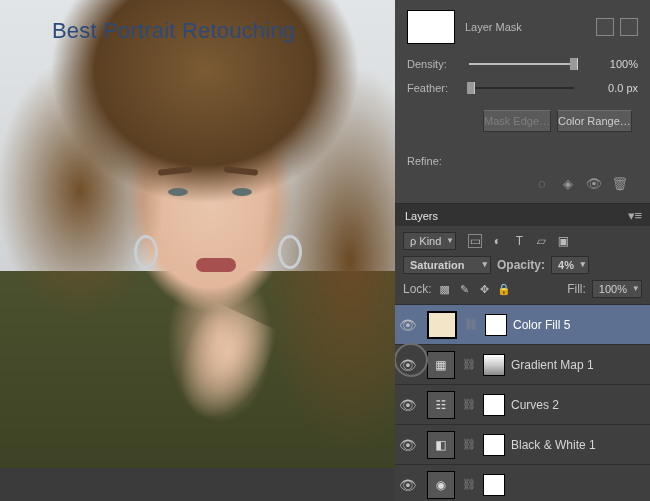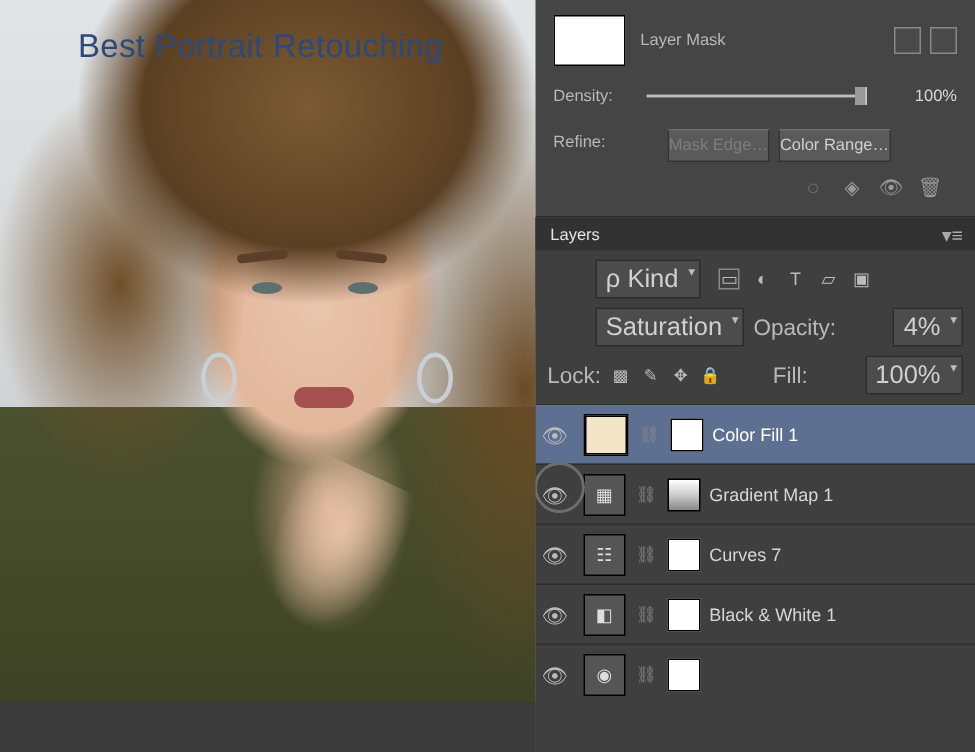--- a/index.html
+++ b/index.html
@@ -59,51 +59,51 @@
   .ic-sq { width:18px;height:18px;border:1px solid #888;background:#4a4a4a; }
 
   .slider-row { display:flex; align-items:center; margin: 12px 0 2px; gap:10px; }
   .slider-row .lbl { width:52px; }
   .slider-row .val { width:54px; text-align:right; color:#d8d8d8; }
   .slider-track { flex:1; height:2px; background:#2a2a2a; position:relative; }
   .slider-track .fill { position:absolute; height:100%; background:#bdbdbd; }
   .slider-knob { position:absolute; width:8px;height:12px; top:-5px; background:#9a9a9a; border-right:1px solid #ccc; }
 
   .refine-row { display:flex; align-items:flex-start; margin-top:16px; gap:24px; }
-  .refine-row .lbl { width:52px; padding-top:3px; }
+  .refine-row .lbl { width:52px; padding-top:3px;margin-top:42px; }
   .refine-btns { flex:1; display:flex; flex-direction:row; gap:6px; }
   .ps-btn {
     background:#5a5a5a; color:#cfcfcf; font-size:11px;
     padding:4px 0; text-align:center; border:1px solid #333; border-top-color:#6d6d6d;
   }
   .ps-btn.disabled { color:#7e7e7e; }
 
   .panel-footer { display:flex; justify-content:flex-end; gap:10px; padding:8px 10px 6px; }
   .foot-ic { width:16px;height:16px; color:#999; display:flex;align-items:center;justify-content:center; font-size:13px; }
 
   
   .panel.layers { flex:1; background:#3f3f3f; display:flex; flex-direction:column; min-height:0; }
   .tab-strip { display:flex; align-items:center; background:#323232; height:22px; padding:0 6px; gap:8px; }
   .tab { font-size:11px; color:#d0d0d0; padding:4px 4px 3px; }
   .tab.active { color:#e5e5e5; }
   .tab-menu { margin-left:auto; color:#aaa; font-size:13px; padding:0 2px;}
 
   .layers-toolbar { display:flex; align-items:center; gap:6px; padding:6px 8px; background:#3f3f3f; }
   .dd {
     background:#4c4c4c; border:1px solid #2c2c2c; color:#d0d0d0;
-    padding:2px 14px 2px 6px; font-size:17px; position:relative; min-width:50px;margin-left:32px;
+    padding:2px 14px 2px 6px; font-size:11px; position:relative; min-width:50px;
   }
   .dd::after{ content:"▾"; position:absolute; right:3px; top:2px; font-size:9px; color:#bbb; }
   .tb-icons { display:flex; gap:8px; margin-left:6px; }
   .tb-ic { width:14px;height:14px; color:#bbb; display:flex;align-items:center;justify-content:center; font-size:12px; border:1px solid transparent;}
   .tb-ic.img { border:1px solid #888;}
 
-  .layers-blendrow { display:flex; align-items:center; gap:6px; padding:0 8px 6px; }
+  .layers-blendrow { display:flex; align-items:center; gap:6px; padding:0 8px 6px;font-weight:bold; }
   .layers-blendrow .dd.blend { min-width:88px; }
-  .tiny-lbl { font-size:15px; color:#b8b8b8; }
+  .tiny-lbl { font-size:12px; color:#b8b8b8; }
   .pct { display:flex; align-items:center; gap:2px; }
   .pct .dd { min-width:38px; text-align:right; padding-right:14px;}
 
   .lock-row { display:flex; align-items:center; gap:6px; padding:0 8px 6px; }
   .lock-row .tb-ic { font-size:11px; }
 
   .layer-list { flex:1; overflow:hidden; }
   .layer { display:flex; align-items:center; height:40px; border-top:1px solid #2e2e2e; padding-right:8px; }
   .layer.selected { background:#5e7091; color:#eee; }
   .vis { width:26px; text-align:center; color:#bbb; font-size:14px; }
@@ -157,20 +157,27 @@
 
     <div class="slider-row">
       <span class="lbl">Density:</span>
       <div class="slider-track">
         <div class="fill" style="width:100%"></div>
         <div class="slider-knob" style="left:calc(100% - 4px)"></div>
       </div>
       <span class="val">100%</span>
     </div>
 
+    <div class="slider-row">
+      <span class="lbl">Feather:</span>
+      <div class="slider-track">
+        <div class="slider-knob" style="left:-2px"></div>
+      </div>
+      <span class="val">0.0 px</span>
+    </div>
 
     <div class="refine-row">
       <span class="lbl">Refine:</span>
       <div class="refine-btns">
         <div class="ps-btn disabled">Mask Edge…</div>
         <div class="ps-btn">Color Range…</div>
       </div>
     </div>
 
     <div class="panel-footer">
@@ -221,42 +228,42 @@
 
     <div class="layer-list" style="position:relative">
 
       <div class="layer selected">
         <div class="vis">👁</div>
         <div class="thumb-wrap">
           <div class="thumb fill"></div>
           <span class="link-ic">⛓</span>
           <div class="thumb small"></div>
         </div>
-        <div class="name">Color Fill 1</div>
+        <div class="name">Color Fill 5</div>
       </div>
 
       <div class="layer">
         <div class="vis">👁</div>
         <div class="vis-highlight" style="left:-1px;top:39px"></div>
         <div class="thumb-wrap">
           <div class="adj-ic">▦</div>
           <span class="link-ic">⛓</span>
           <div class="thumb small grad"></div>
         </div>
         <div class="name">Gradient Map 1</div>
       </div>
 
       <div class="layer">
         <div class="vis">👁</div>
         <div class="thumb-wrap">
           <div class="adj-ic">☷</div>
           <span class="link-ic">⛓</span>
           <div class="thumb small"></div>
         </div>
-        <div class="name">Curves 7</div>
+        <div class="name">Curves 2</div>
       </div>
 
       <div class="layer">
         <div class="vis">👁</div>
         <div class="thumb-wrap">
           <div class="adj-ic">◧</div>
           <span class="link-ic">⛓</span>
           <div class="thumb small"></div>
         </div>
         <div class="name">Black &amp; White 1</div>

